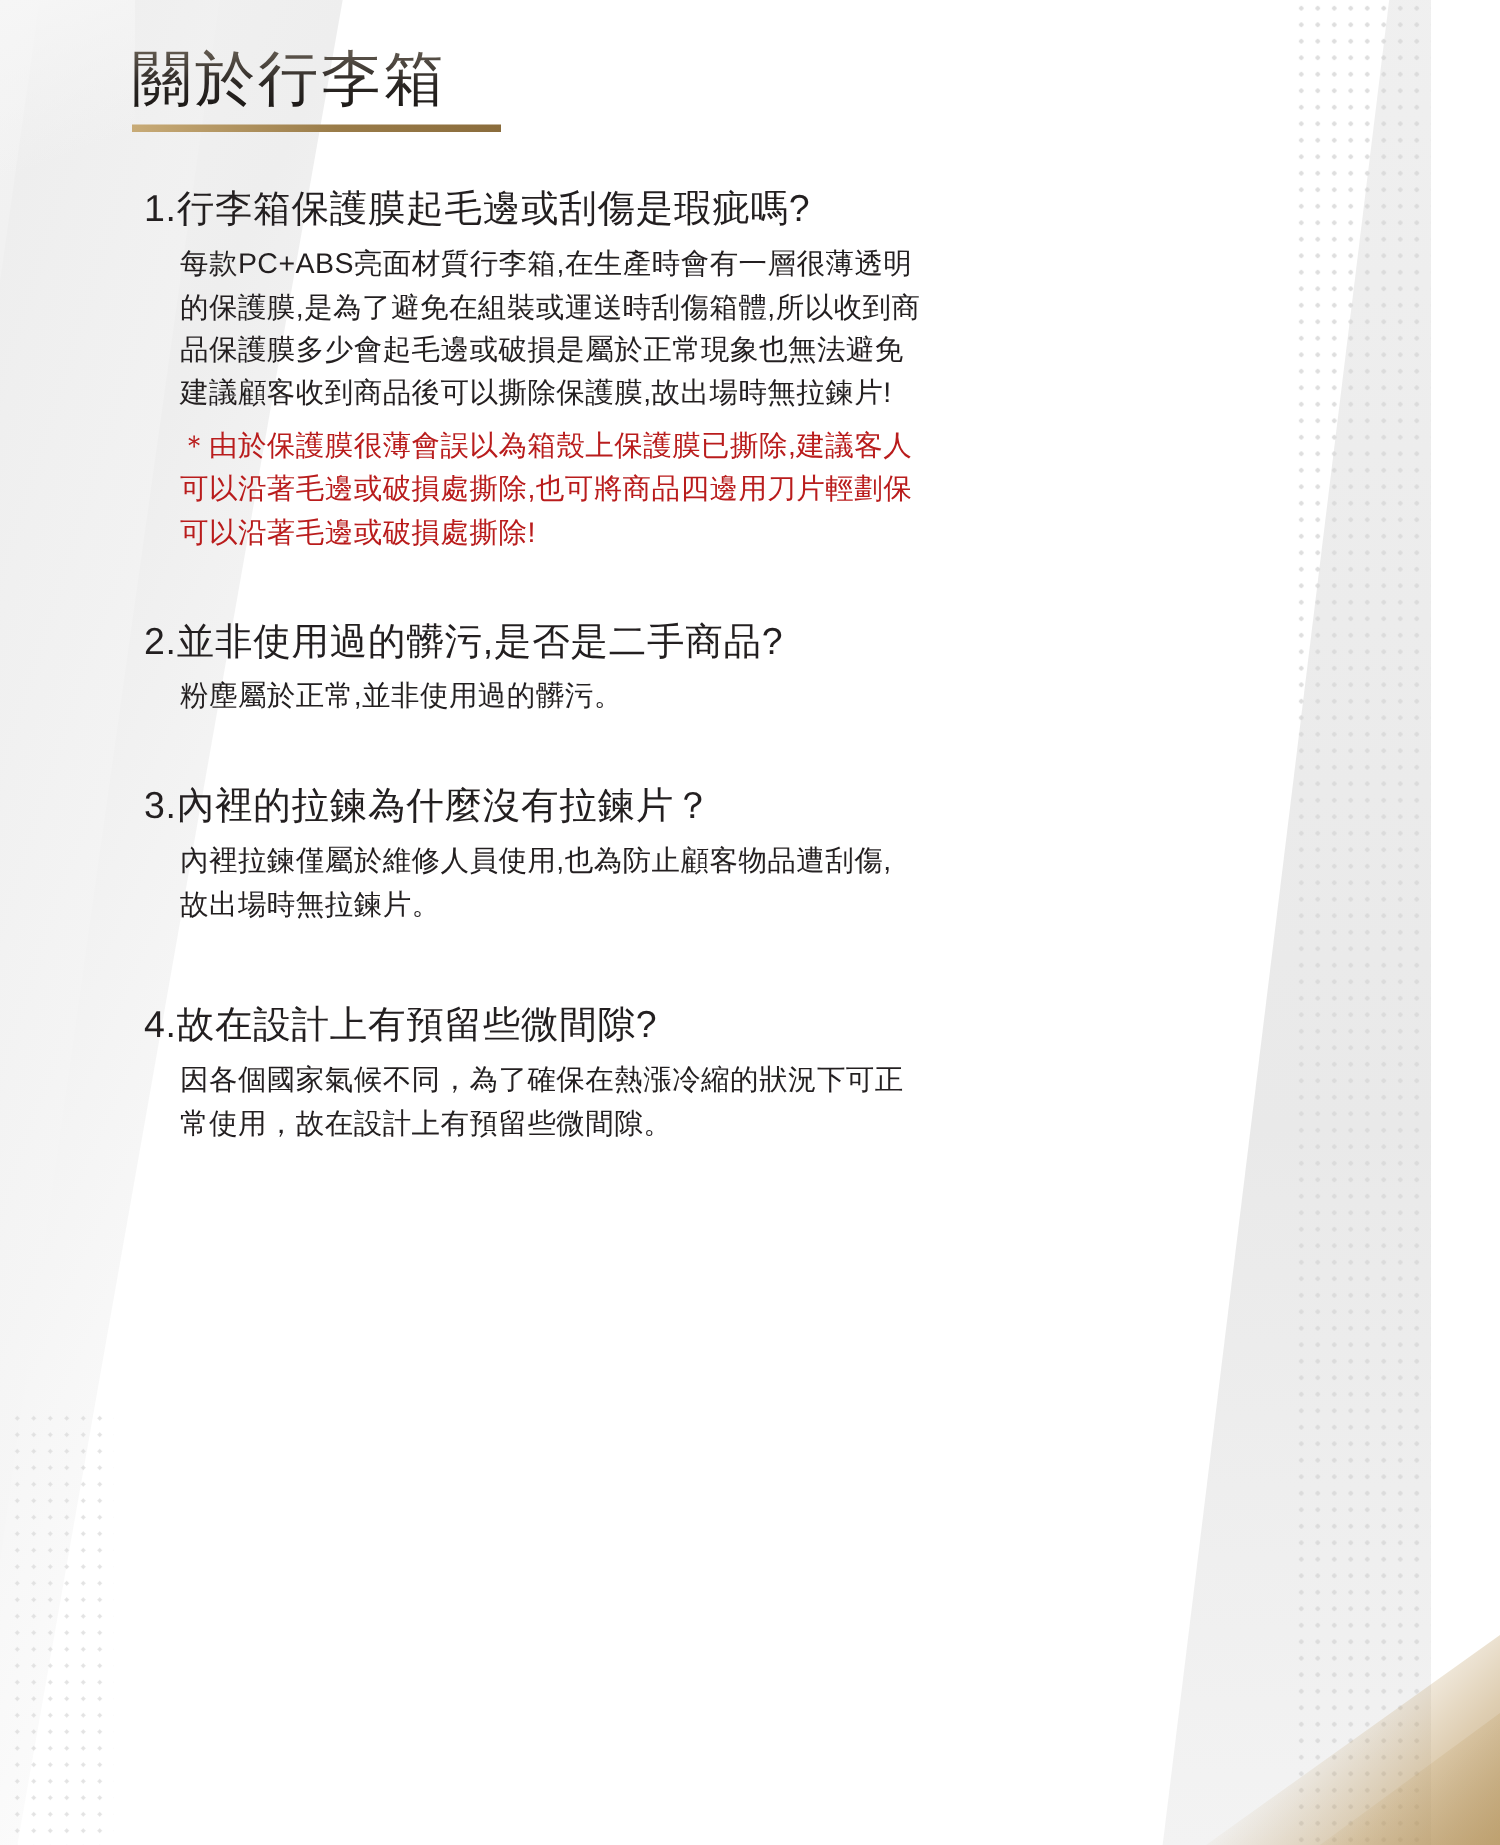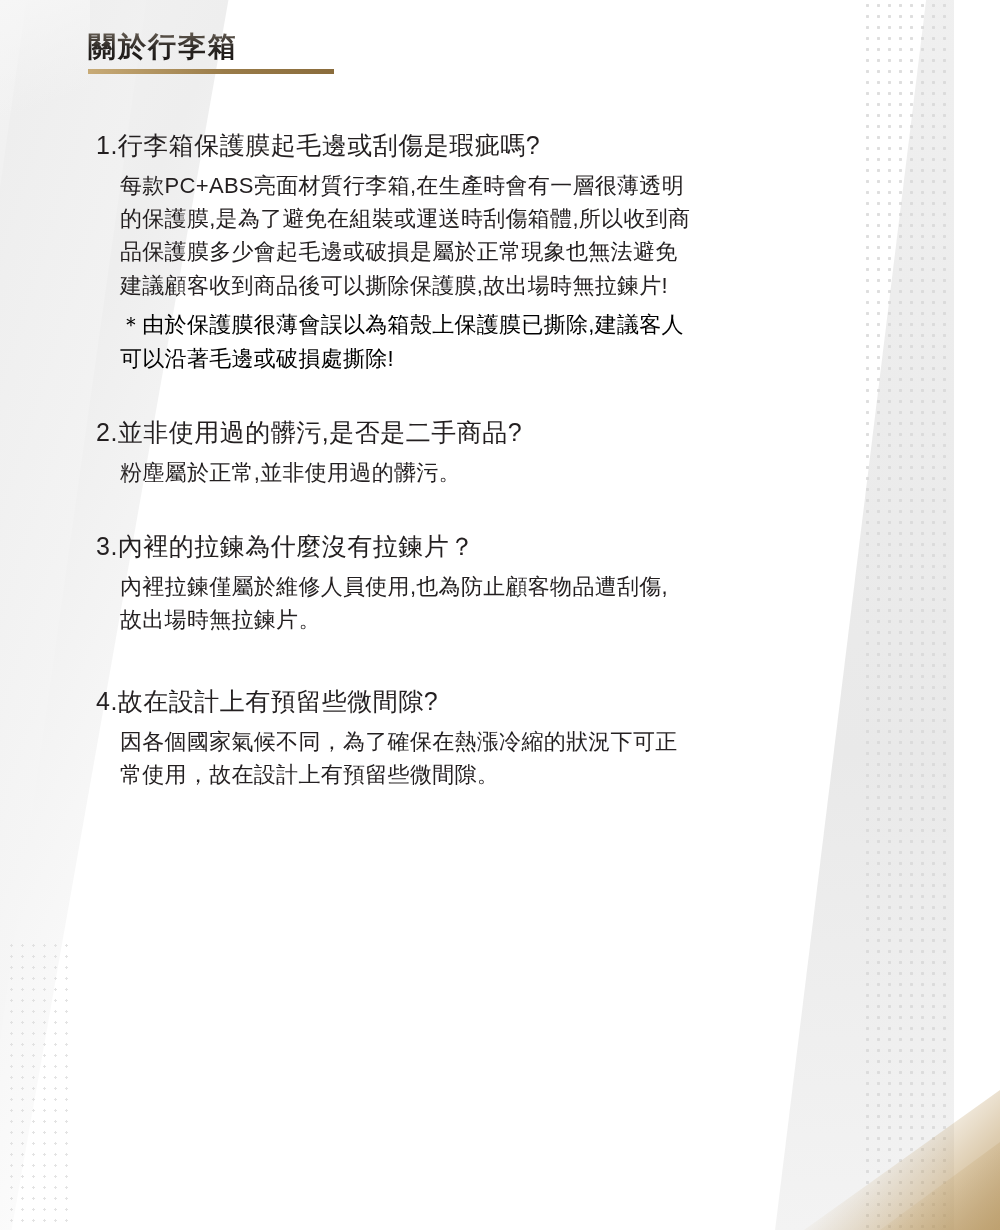--- a/index.html
+++ b/index.html
@@ -117,68 +117,68 @@
     padding: 0;
   }
 
   .title-wrap {
     position: relative;
     margin: 30px 0 0 88px;
     width: 250px;
   }
   .title {
     font-family: "DejaVu Serif", "Liberation Serif", serif;
-    font-weight: 700;
-    font-size: 28px;
+    font-weight: 400;
+    font-size: 40px;
     letter-spacing: 2px;
     line-height: 1.18;
     color: #2a2522;
     background: linear-gradient(180deg, #6b6257 0%, #2b2724 55%, #171412 100%);
     -webkit-background-clip: text;
     background-clip: text;
     -webkit-text-fill-color: transparent;
     display: inline-block;
   }
   .title-underline {
     margin-top: 6px;
     width: 246px;
     height: 5px;
     background: linear-gradient(90deg, #c8ab77 0%, #9a7c49 55%, #8a6c3c 100%);
   }
 
   .faq {
-    margin: 54px 0 0 0;
+    margin: 34px 0 0 0;
     padding: 0 0 0 0;
   }
   .qa {
     margin-bottom: 26px;
   }
   .question {
     font-size: 25px;
     line-height: 1.38;
     color: #231f20;
     margin-left: 96px;
     letter-spacing: .5px;
     white-space: nowrap;
   }
   .answer {
-    font-size: 22px;
+    font-size: 19px;
     line-height: 1.52;
     color: #231f20;
     margin-left: 120px;
     margin-top: 6px;
     letter-spacing: .3px;
     max-width: 800px;
   }
   .answer .line {
     display: block;
     white-space: nowrap;
   }
   .answer.note .line {
-    color: #000000;
+    color: #b91c1c;
   }
   .gap-lg { margin-bottom: 40px; }
   .gap-xl { margin-bottom: 48px; }
 </style>
 </head>
 <body>
 
 <div class="bg-layer">
   <div class="bg-left"></div>
   <div class="bg-left2"></div>
@@ -205,20 +205,21 @@
         <span>1.</span><span>行李箱保護膜起毛邊或刮傷是瑕疵嗎?</span>
       </div>
       <div class="answer">
         <span class="line">每款PC+ABS亮面材質行李箱,在生產時會有一層很薄透明</span>
         <span class="line">的保護膜,是為了避免在組裝或運送時刮傷箱體,所以收到商</span>
         <span class="line">品保護膜多少會起毛邊或破損是屬於正常現象也無法避免</span>
         <span class="line">建議顧客收到商品後可以撕除保護膜,故出場時無拉鍊片!</span>
       </div>
       <div class="answer note">
         <span class="line">＊由於保護膜很薄會誤以為箱殼上保護膜已撕除,建議客人</span>
+        <span class="line">可以沿著毛邊或破損處撕除,也可將商品四邊用刀片輕劃保</span>
         <span class="line">可以沿著毛邊或破損處撕除!</span>
       </div>
     </div>
 
     <div class="qa gap-lg">
       <div class="question">
         <span>2.</span><span>並非使用過的髒污,是否是二手商品?</span>
       </div>
       <div class="answer">
         <span class="line">粉塵屬於正常,並非使用過的髒污。</span>

